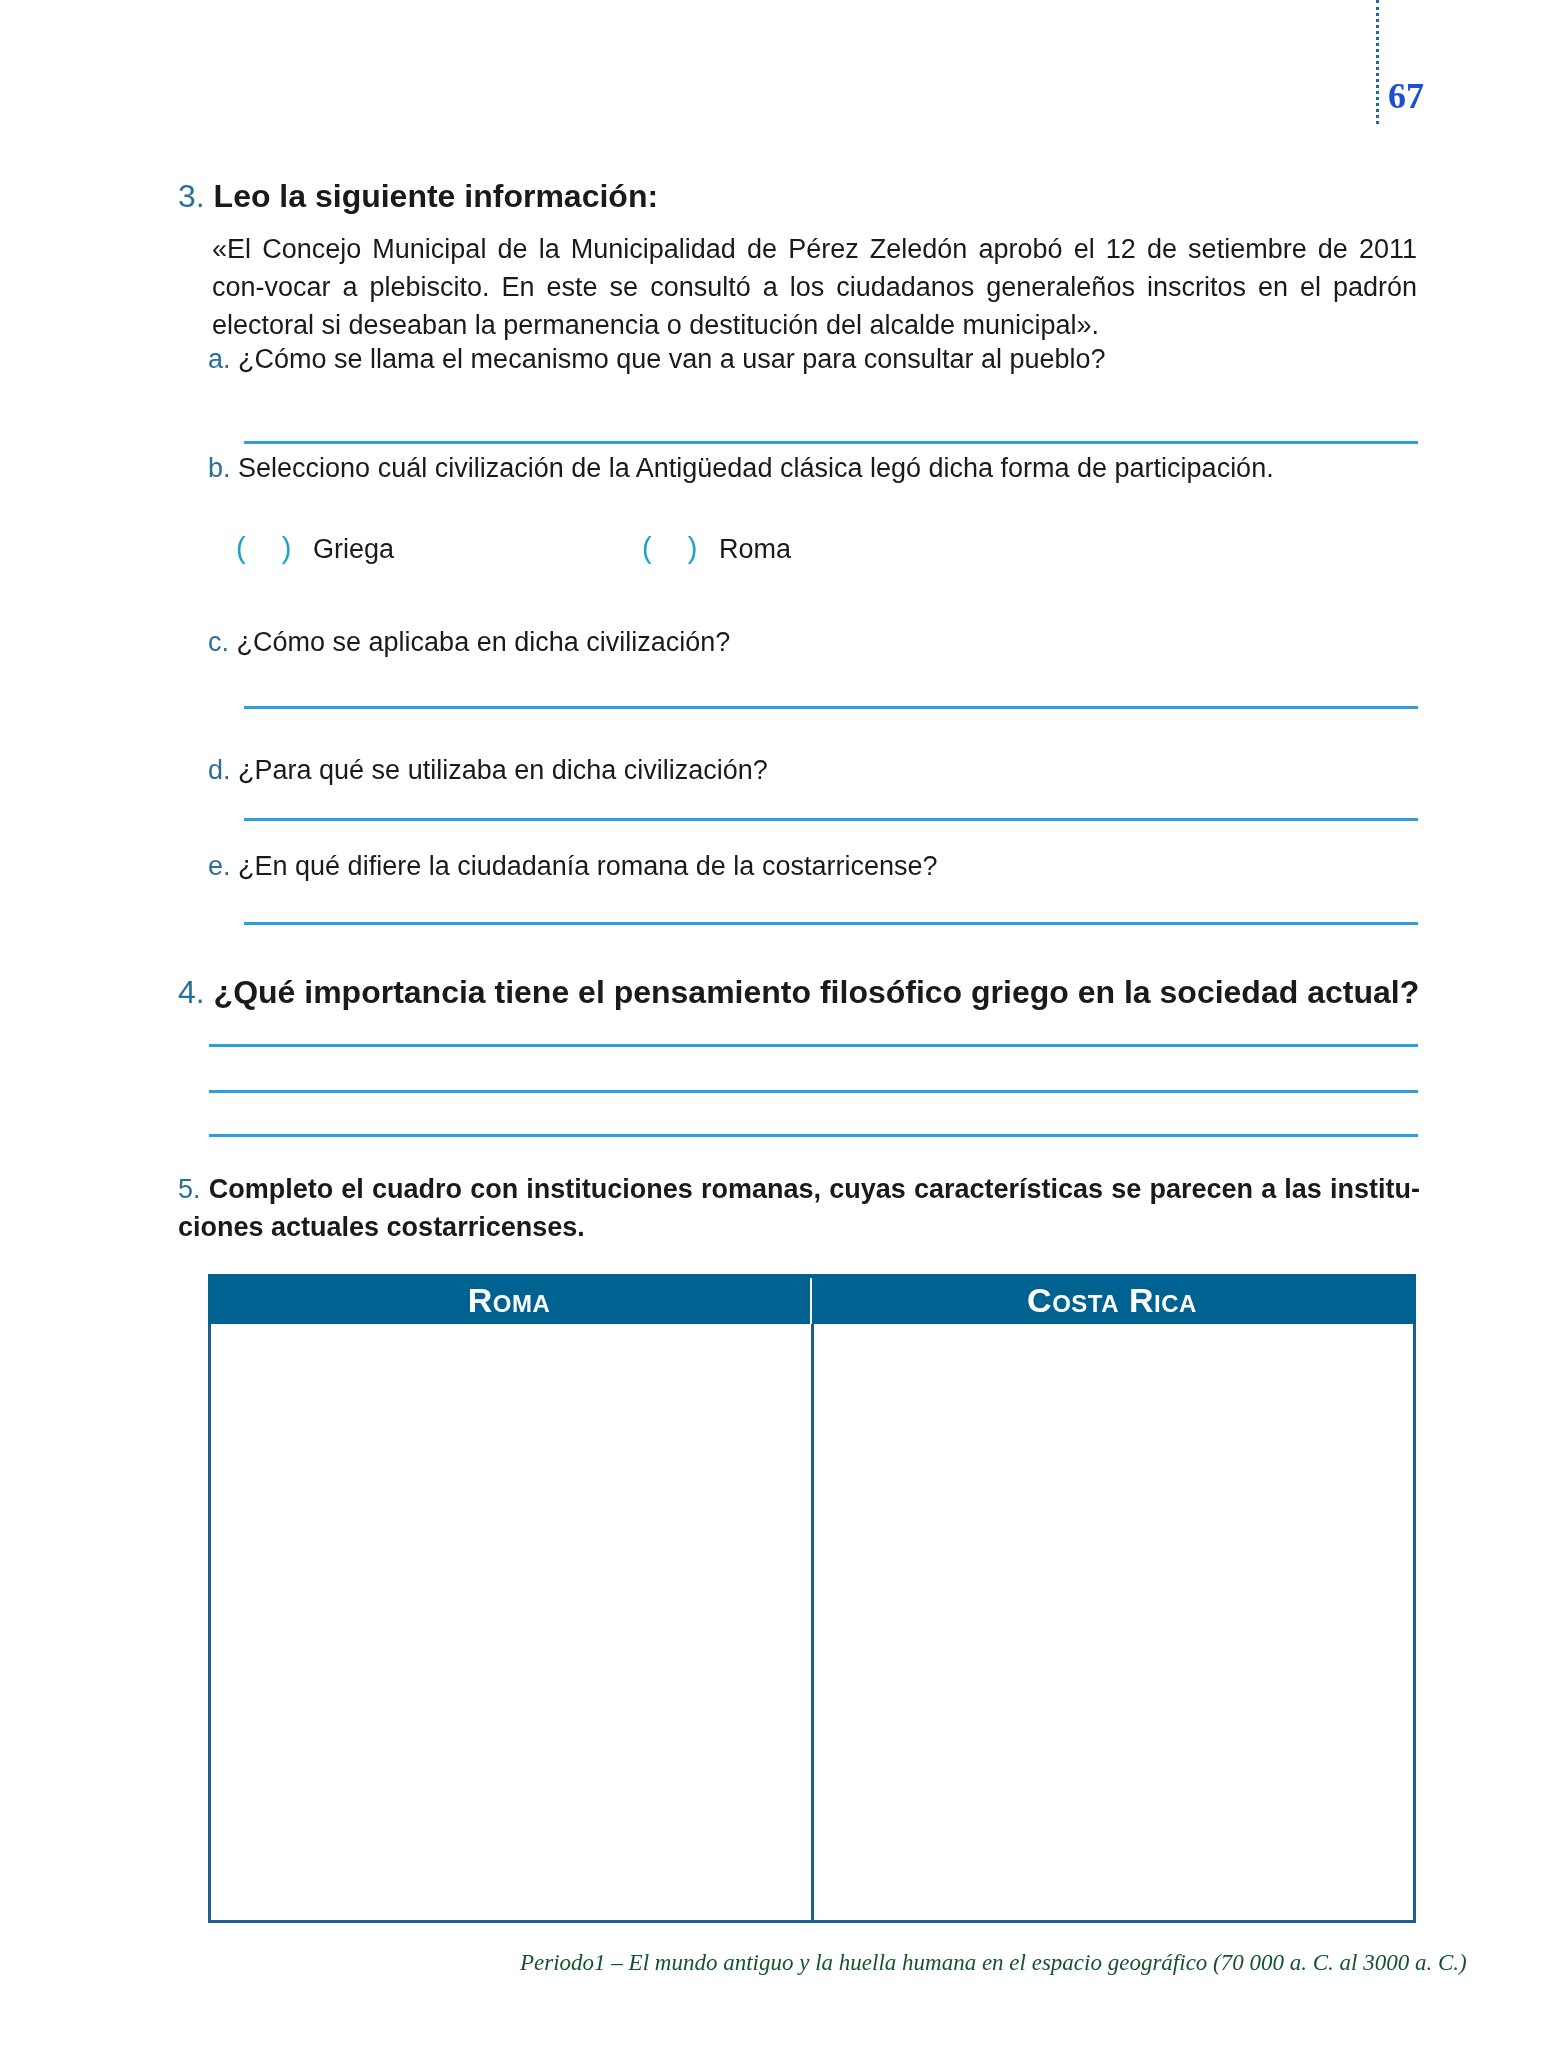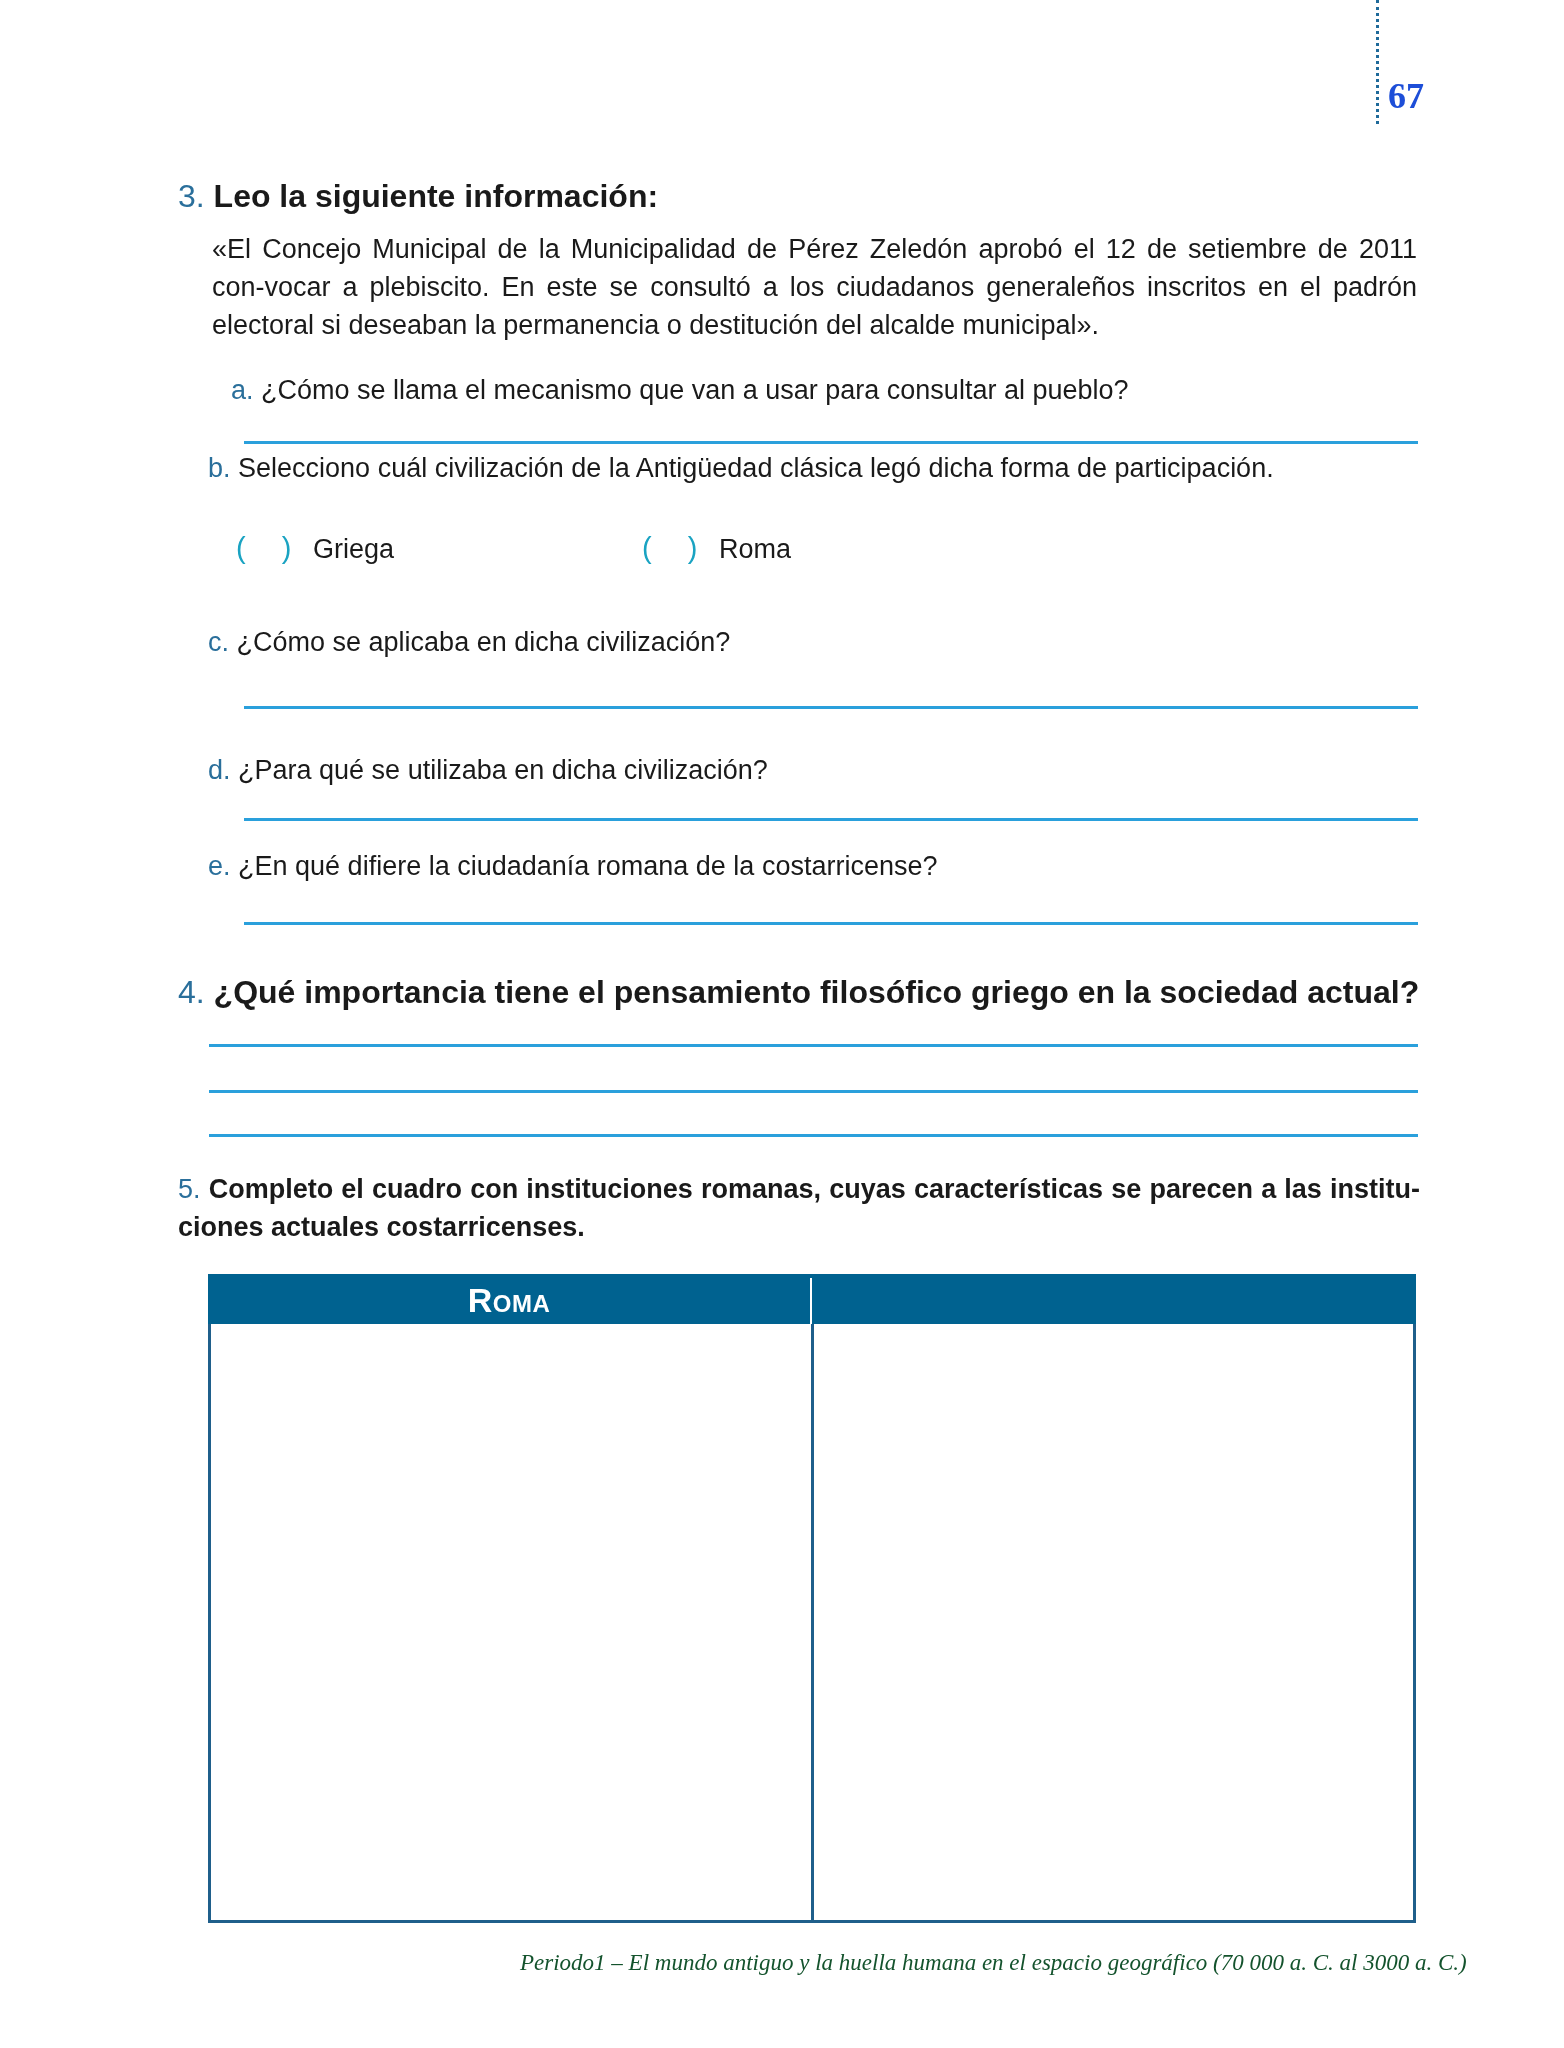--- a/index.html
+++ b/index.html
@@ -42,21 +42,21 @@
 
 <div class="abs dotline"></div>
 <div class="abs pagenum">67</div>
 
 <div class="abs q q3">
   <span class="qnum">3.</span>
   <span>Leo la siguiente información:</span>
 </div>
 <div class="abs quote">«El Concejo Municipal de la Municipalidad de Pérez Zeledón aprobó el 12 de setiembre de 2011 con-vocar a plebiscito. En este se consultó a los ciudadanos generaleños inscritos en el padrón electoral si deseaban la permanencia o destitución del alcalde municipal».</div>
 
-<div class="abs sub" style="left:208px; top:372px;margin-left:23px;">
+<div class="abs sub" style="left:208px; top:341px;">
   <span class="qnum">a.</span>
   <span>¿Cómo se llama el mecanismo que van a usar para consultar al pueblo?</span>
 </div>
 <div class="abs aline" style="left:244px; top:441px; width:1174px;"></div>
 
 <div class="abs sub" style="left:208px; top:450px;">
   <span class="qnum">b.</span>
   <span>Selecciono cuál civilización de la Antigüedad clásica legó dicha forma de participación.</span>
 </div>
 <div class="abs opt" style="left:236px; top:530px;">
@@ -96,20 +96,21 @@
 
 <div class="abs q5">
   <span class="qnum">5.</span>
   <span style="font-weight:bold;">Completo el cuadro con instituciones romanas, cuyas características  se parecen a las institu-ciones actuales costarricenses.</span>
 </div>
 
 <div class="abs table">
   <div class="thead">
     <div class="th th1">Roma</div>
     <div class="thdiv"></div>
+    <div class="th th2">Costa Rica</div>
   </div>
   <div class="tbody">
     <div class="tcol tcol1"></div>
     <div class="tcol tcol2"></div>
   </div>
 </div>
 
 <div class="abs footer">Periodo1 – El mundo antiguo y la huella humana en el espacio geográfico (70 000 a. C. al 3000 a. C.)</div>
 
 </body></html>

